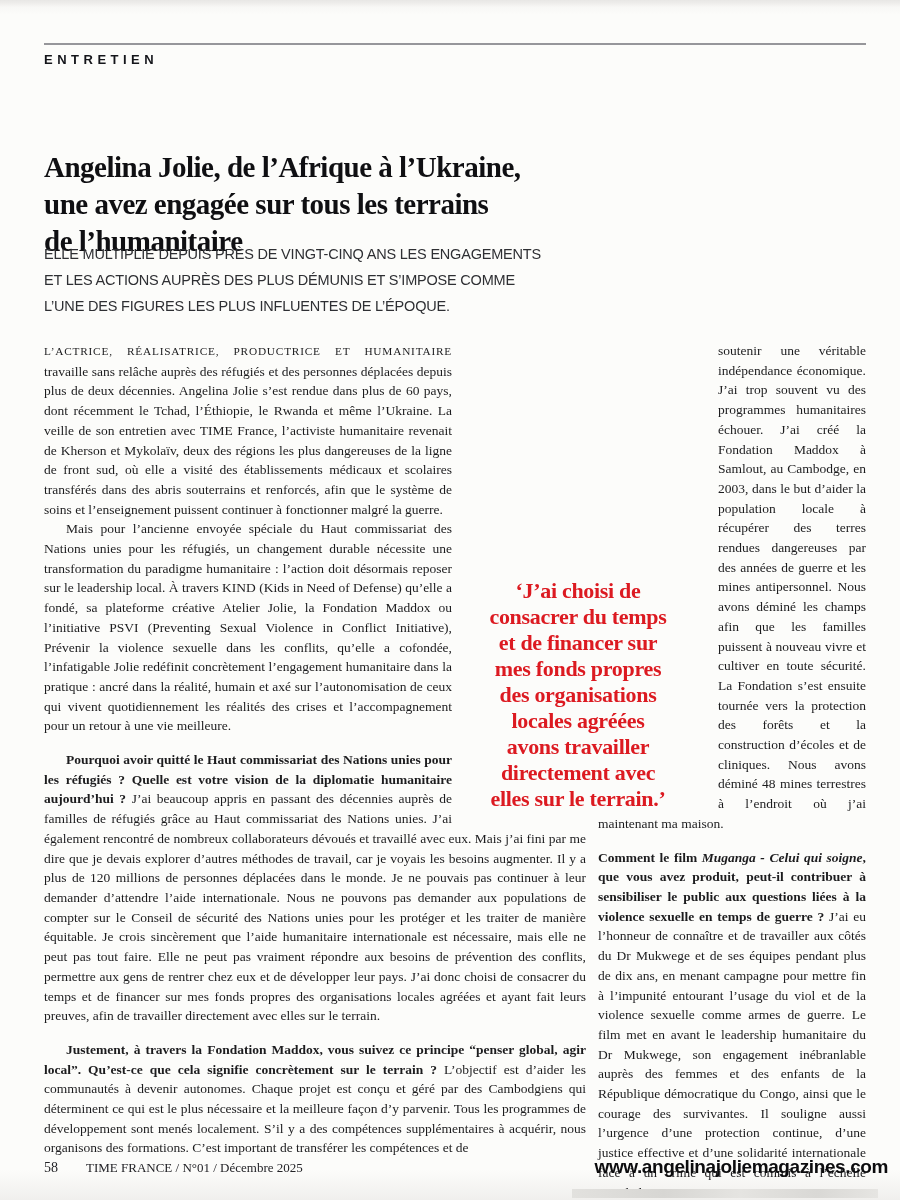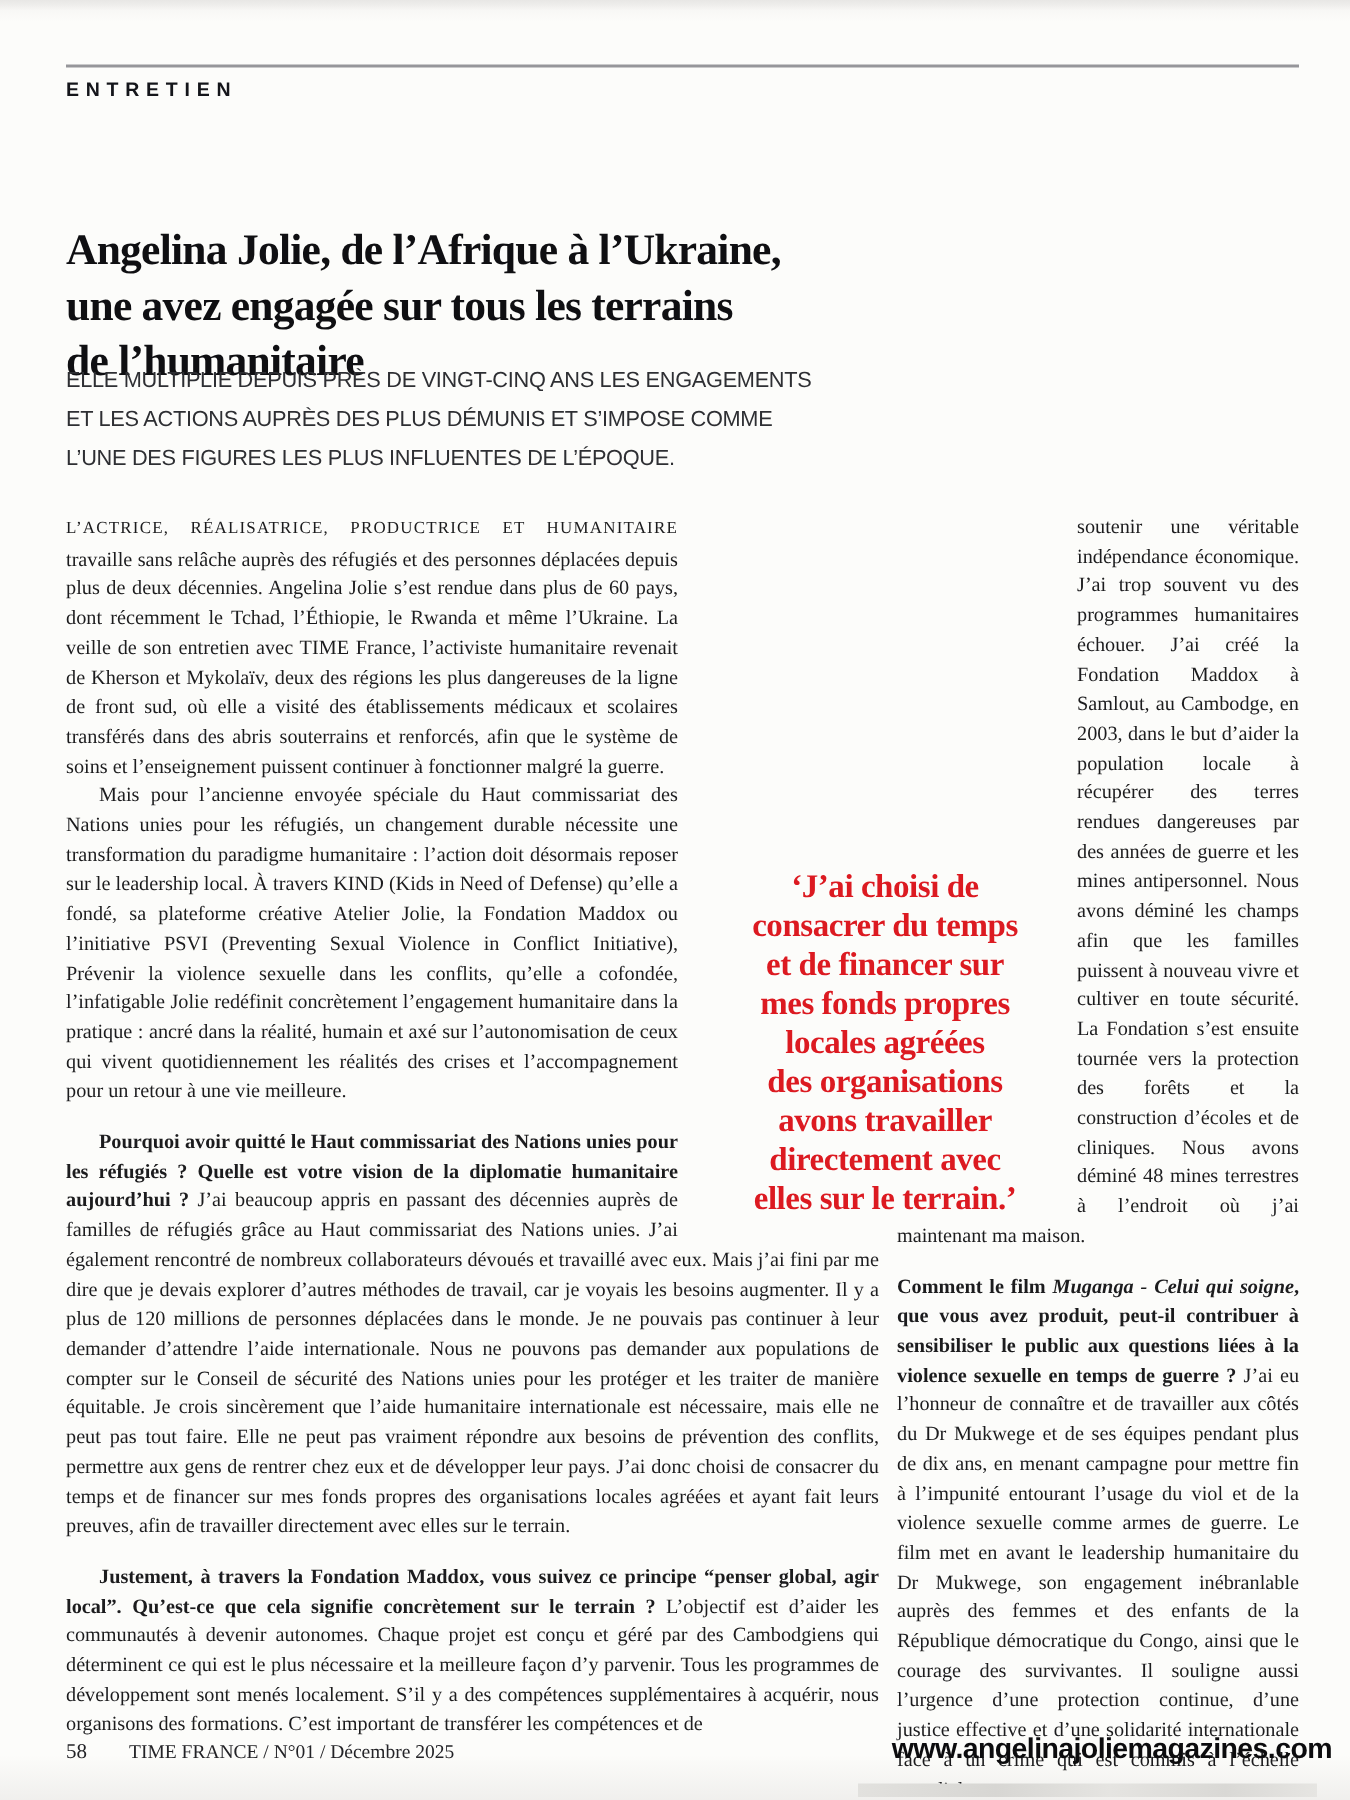--- a/index.html
+++ b/index.html
@@ -40,21 +40,21 @@
   .col p.qgap { margin-top:14px;font-family:Liberation Serif, serif; }
   .seg-lead { font-size:11.3px; letter-spacing:0.8px; }
   .seg-b { font-weight:bold; }
   .seg-bi { font-weight:bold; font-style:italic; }
 
   
   .cut-left  { float:right; width:134px; height:240px; margin-top:237px; }
   .cut-right { float:left;  width:120px; height:244px; margin-top:224px; }
 
   .pull-quote {
-    position:absolute; left:472px; top:578px; width:236px;
+    position:absolute; left:460px; top:578px; width:236px;
     text-align:center; font-family:"Liberation Serif", serif; font-weight:bold;
     font-size:22px; line-height:26px; letter-spacing:-0.3px;
     color:var(--accent,#dc1a21);
   }
 
   .footer-left {
     position:absolute; left:44px; top:1160px;
     font-size:13px; color:#232327;
   }
   .footer-left .pagenum { margin-right:28px; font-size:14px; }
@@ -105,22 +105,22 @@
         <p><span>soutenir une véritable indépendance économique. J’ai trop souvent vu des programmes humanitaires échouer. J’ai créé la Fondation Maddox à Samlout, au Cambodge, en 2003, dans le but d’aider la population locale à récupérer des terres rendues dangereuses par des années de guerre et les mines antipersonnel. Nous avons déminé les champs afin que les familles puissent à nouveau vivre et cultiver en toute sécurité. La Fondation s’est ensuite tournée vers la protection des forêts et la construction d’écoles et de cliniques. Nous avons déminé 48 mines terrestres à l’endroit où j’ai maintenant ma maison.</span></p>
         <p class="qgap"><span class="seg-b">Comment le film </span><span class="seg-bi">Muganga - Celui qui soigne</span><span class="seg-b">, que vous avez produit, peut-il contribuer à sensibiliser le public aux questions liées à la violence sexuelle en temps de guerre ? </span><span>J’ai eu l’honneur de connaître et de travailler aux côtés du Dr Mukwege et de ses équipes pendant plus de dix ans, en menant campagne pour mettre fin à l’impunité entourant l’usage du viol et de la violence sexuelle comme armes de guerre. Le film met en avant le leadership humanitaire du Dr Mukwege, son engagement inébranlable auprès des femmes et des enfants de la République démocratique du Congo, ainsi que le courage des survivantes. Il souligne aussi l’urgence d’une protection continue, d’une justice effective et d’une solidarité internationale face à un crime qui est commis à l’échelle mondiale.</span></p>
       </div>
   </div>
 
   <div class="pull-quote">
       <div>‘J’ai choisi de</div>
       <div>consacrer du temps</div>
       <div>et de financer sur</div>
       <div>mes fonds propres</div>
+      <div>des organisations</div>
       <div>locales agréées</div>
-      <div>des organisations</div>
       <div>avons travailler</div>
       <div>directement avec</div>
       <div>elles sur le terrain.’</div>
     </div>
 
   <div class="footer-left">
     <span class="pagenum">58</span><span>TIME FRANCE / N°01 / Décembre 2025</span>
   </div>
   <div class="footer-website">www.angelinajoliemagazines.com</div>
   <div class="barcode-strip"></div>

